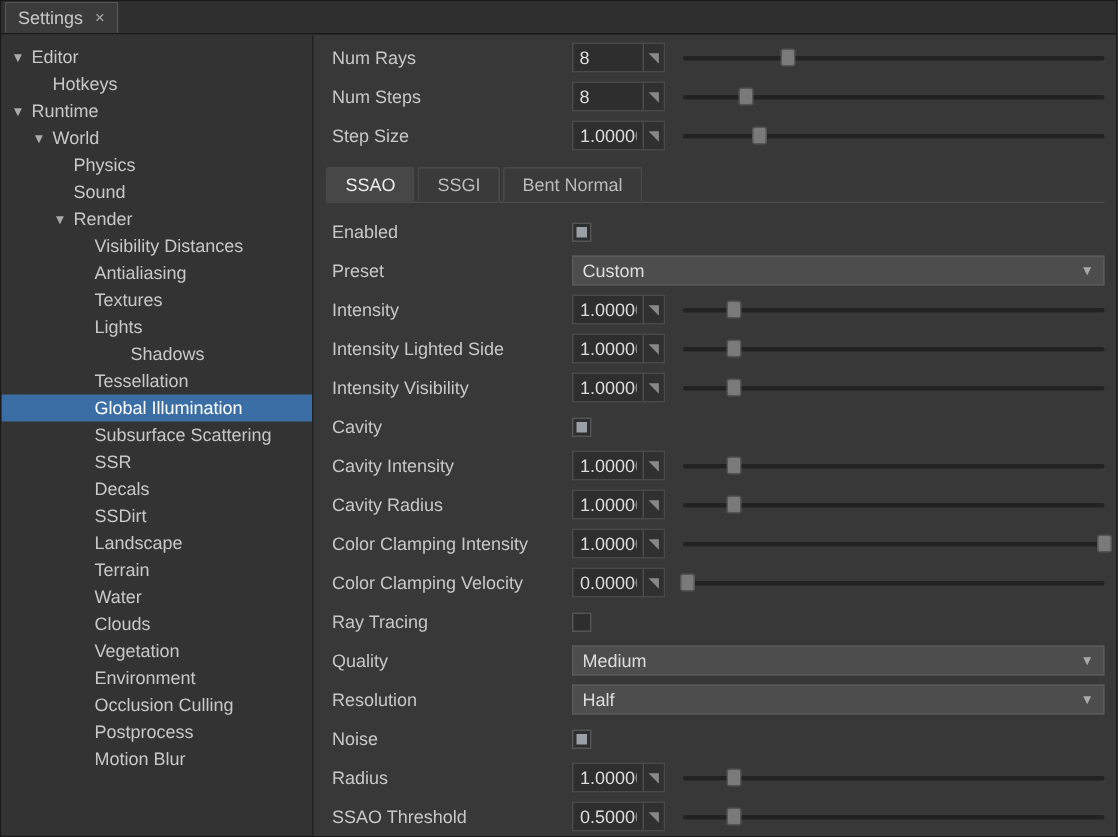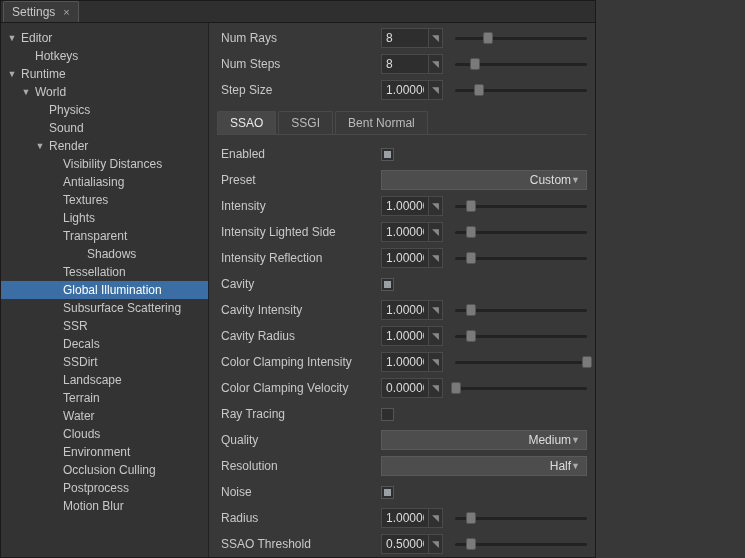--- a/index.html
+++ b/index.html
@@ -4,21 +4,21 @@
 <style>
   * { box-sizing: border-box; margin: 0; padding: 0; }
   html, body { width: 745px; height: 558px; overflow: hidden; }
   body {
     font-family: "Segoe UI", Tahoma, sans-serif;
     font-size: 12px;
     color: #c8c8c8;
     background: #383838;
   }
   .window {
-    width: 596px; height: 558px;
+    width: 745px; height: 558px;
     background: #383838;
     border: 1px solid #1a1a1a;
     display: flex;
     flex-direction: column;
   }
   .tabs-bar {
     height: 22px;
     background: #2f2f2f;
     border-bottom: 1px solid #1a1a1a;
     display: flex;
@@ -188,21 +188,21 @@
     background: #474747;
     color: #eaeaea;
   }
   .select {
     flex: 1;
     height: 20px;
     background: #4d4d4d;
     border: 1px solid #5a5a5a;
     display: flex;
     align-items: center;
-    justify-content: flex-end;
+    justify-content: space-between;
     padding: 0 6px;
     color: #ddd;
     cursor: pointer;
   }
   .select .chev { font-size: 9px; color: #aaa; }
   .pad-check { width: 66px; display:flex; }
 </style>
 </head>
 <body>
 
@@ -252,24 +252,20 @@
           <span class="tree-label">Antialiasing</span>
         </div>
         <div class="tree-row" style="padding-left: 48px;">
           <span class="tree-toggle"></span>
           <span class="tree-label">Textures</span>
         </div>
         <div class="tree-row" style="padding-left: 48px;">
           <span class="tree-toggle"></span>
           <span class="tree-label">Lights</span>
         </div>
-        <div class="tree-row" style="padding-left: 48px;">
-          <span class="tree-toggle"></span>
-          <span class="tree-label">Transparent</span>
-        </div>
         <div class="tree-row" style="padding-left: 72px;">
           <span class="tree-toggle"></span>
           <span class="tree-label">Shadows</span>
         </div>
         <div class="tree-row" style="padding-left: 48px;">
           <span class="tree-toggle"></span>
           <span class="tree-label">Tessellation</span>
         </div>
         <div class="tree-row selected" style="padding-left: 48px;">
           <span class="tree-toggle"></span>
@@ -299,20 +295,24 @@
           <span class="tree-toggle"></span>
           <span class="tree-label">Terrain</span>
         </div>
         <div class="tree-row" style="padding-left: 48px;">
           <span class="tree-toggle"></span>
           <span class="tree-label">Water</span>
         </div>
         <div class="tree-row" style="padding-left: 48px;">
           <span class="tree-toggle"></span>
           <span class="tree-label">Clouds</span>
+        </div>
+        <div class="tree-row" style="padding-left: 48px;">
+          <span class="tree-toggle"></span>
+          <span class="tree-label">Vegetation</span>
         </div>
         <div class="tree-row" style="padding-left: 48px;">
           <span class="tree-toggle"></span>
           <span class="tree-label">Environment</span>
         </div>
         <div class="tree-row" style="padding-left: 48px;">
           <span class="tree-toggle"></span>
           <span class="tree-label">Occlusion Culling</span>
         </div>
         <div class="tree-row" style="padding-left: 48px;">
@@ -406,21 +406,21 @@
               <input class="val" value="1.00000" style="">
               <div class="stepper">◥</div>
             </div>
             <div class="slider">
               <div class="track"></div>
               <div class="thumb" style="left: 12%;"></div>
             </div>
           </div>
         </div>
         <div class="row">
-          <div class="label">Intensity Reflection</div>
+          <div class="label">Intensity Visibility</div>
           <div class="cell">
             <div class="numbox">
               <input class="val" value="1.00000" style="">
               <div class="stepper">◥</div>
             </div>
             <div class="slider">
               <div class="track"></div>
               <div class="thumb" style="left: 12%;"></div>
             </div>
           </div>

